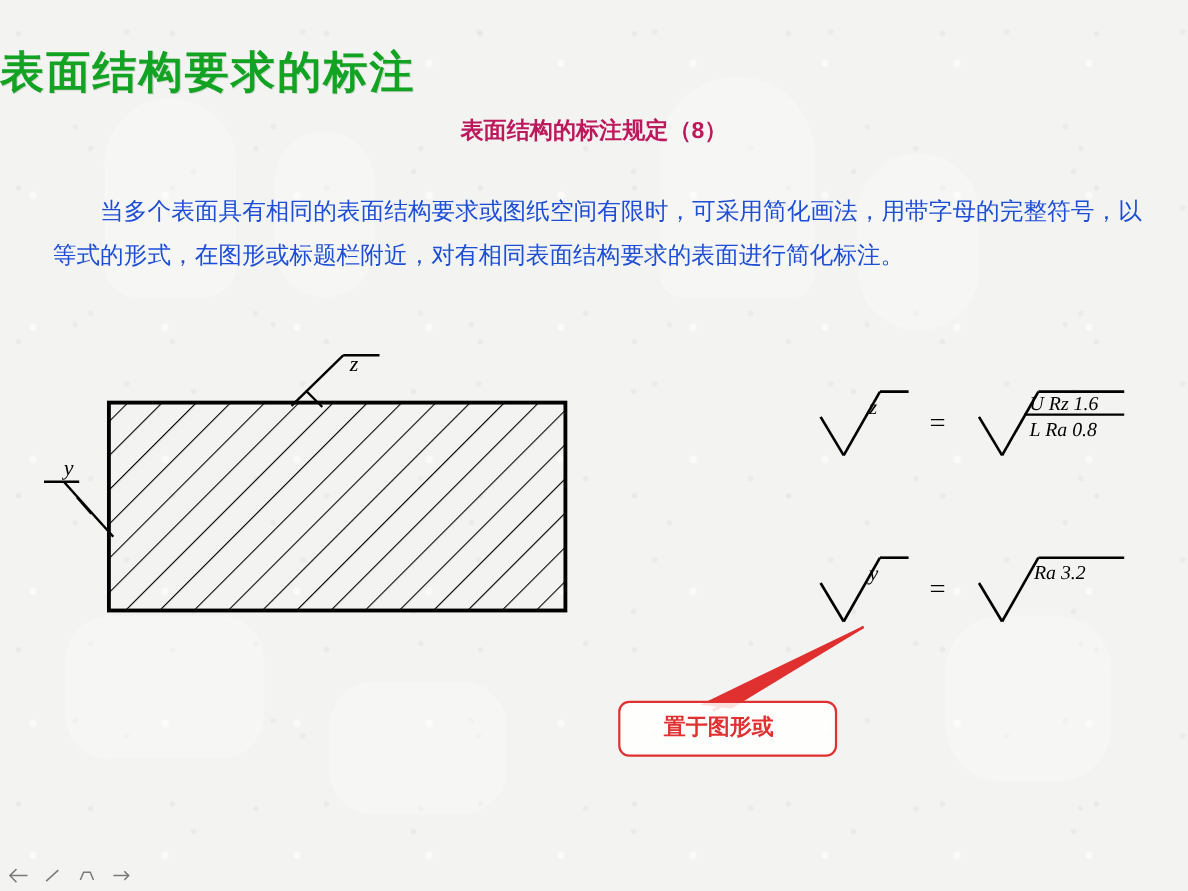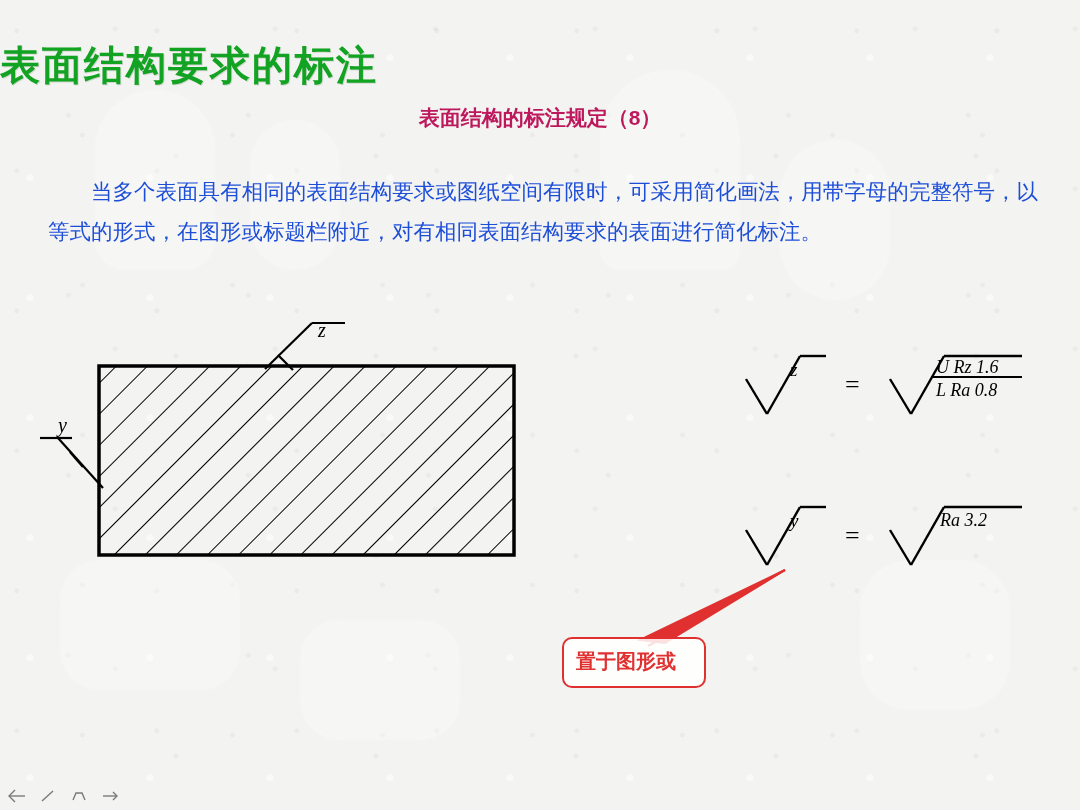--- a/index.html
+++ b/index.html
@@ -87,21 +87,21 @@
     top: 295px;
     left: 0;
     width: 1080px;
     height: 470px;
   }
 
   .callout {
     position: absolute;
     left: 562px;
     top: 637px;
-    width: 144px;
+    width: 199px;
     border: 2.5px solid #e03030;
     border-radius: 10px;
     background: rgba(255,255,255,0.85);
     color: #e03030;
     font-size: 20px;
     font-weight: bold;
     line-height: 27px;
     text-align: center;
     padding: 9px 16px 11px 0;
     box-sizing: border-box;

